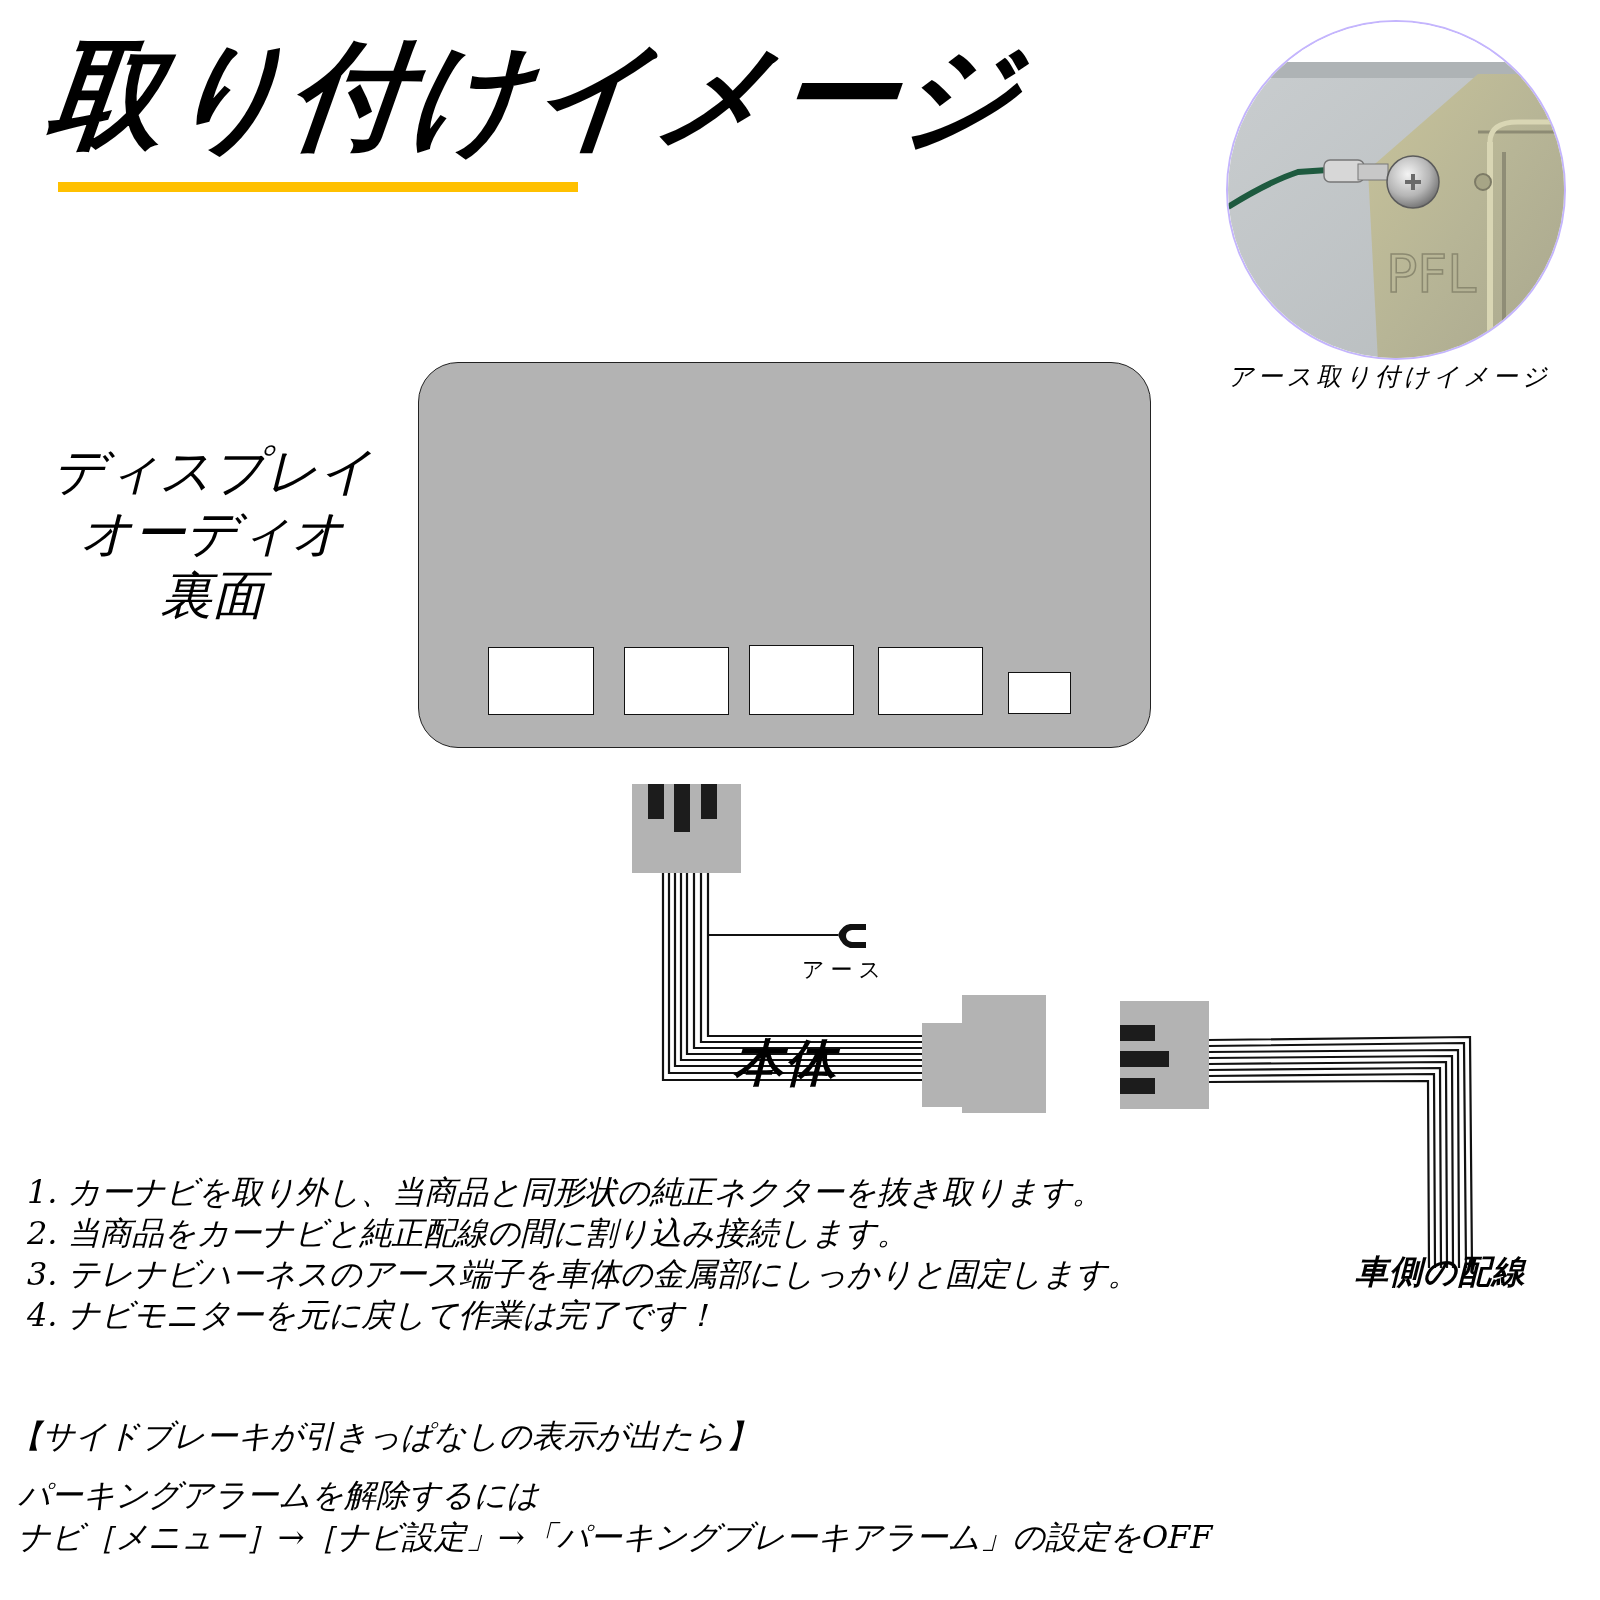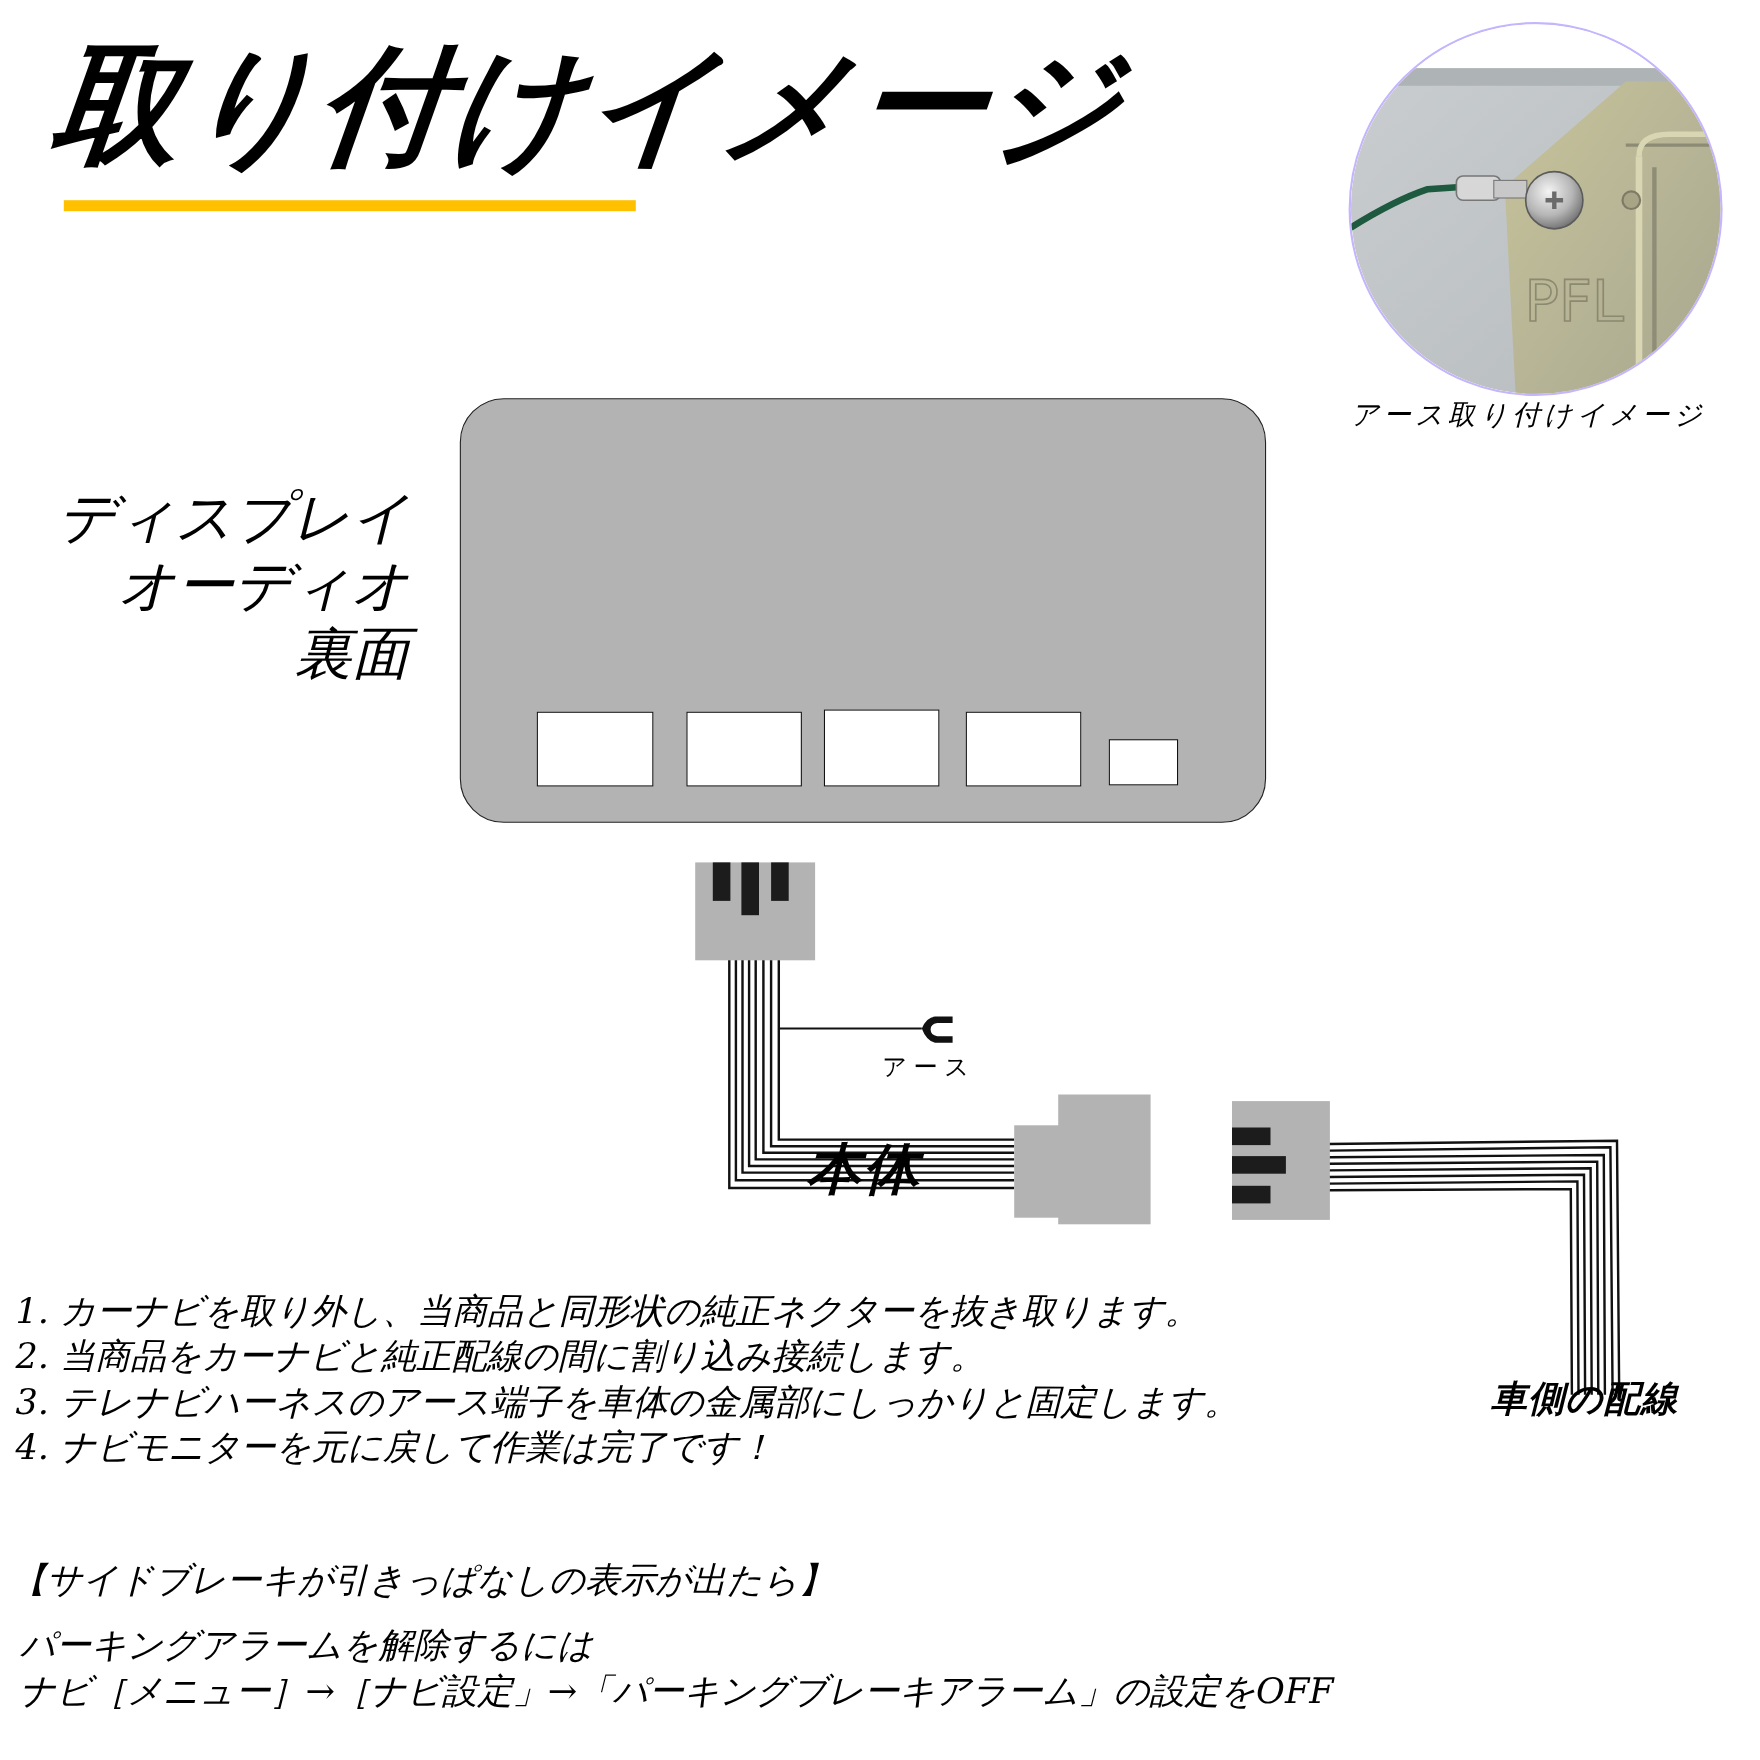--- a/index.html
+++ b/index.html
@@ -6,34 +6,34 @@
   body { width: 1600px; height: 1600px; position: relative; overflow: hidden;
          font-family: "DejaVu Serif", "Liberation Serif", serif; color: #000; }
   .abs { position: absolute; }
   .title { left: 48px; top: 36px; font-size: 118px; font-weight: bold; font-style: italic;
            letter-spacing: 2px; line-height: 1; white-space: nowrap; transform: skewX(-6deg); }
   .title-underline { left: 58px; top: 182px; width: 520px; height: 10px; }
   .photo { left: 1226px; top: 20px; width: 340px; height: 340px; border-radius: 50%;
            border: 2px solid #c4b5fd; overflow: hidden; box-sizing: border-box; }
   .photo-caption { left: 1228px; top: 360px; font-size: 25px; font-style: italic;
                    letter-spacing: 4px; white-space: nowrap; }
-  .side-label { right: 1228px; top: 440px; text-align: right; font-size: 52px;
+  .side-label { right: 1228px; top: 440px; text-align: center; font-size: 52px;
                 font-style: italic; line-height: 62px; white-space: nowrap; }
   .unit { left: 418px; top: 362px; width: 733px; height: 386px; border-radius: 40px;
           border: 1.5px solid #222; box-sizing: border-box; }
   .port { background: #ffffff; border: 1.5px solid #111; box-sizing: border-box; }
   .gray { background: #b3b3b3; }
   .pin { background: #1c1c1c; }
   .body-label { left: 733px; top: 1030px; font-size: 50px; font-weight: bold; font-style: italic;
                 white-space: nowrap; letter-spacing: 2px; }
   .earth-label { left: 802px; top: 955px; font-size: 22px; letter-spacing: 6px;
                  white-space: nowrap; }
   .car-label { left: 1355px; top: 1250px; font-size: 33px; font-weight: bold; font-style: italic;
                white-space: nowrap; letter-spacing: 1px; }
-  .steps { left: 14px; top: 1172px; font-size: 32px; font-style: italic; line-height: 41px;
+  .steps { left: 27px; top: 1172px; font-size: 32px; font-style: italic; line-height: 41px;
            white-space: nowrap; }
   .steps div { margin: 0; }
   .note-heading { left: 10px; top: 1415px; font-size: 32px; font-style: italic; white-space: nowrap; }
   .note-line1 { left: 18px; top: 1474px; font-size: 32px; font-style: italic; white-space: nowrap; }
   .note-line2 { left: 18px; top: 1516px; font-size: 32px; font-style: italic; white-space: nowrap; }
   svg.wires { position: absolute; left: 0; top: 0; }
 </style>
 </head>
 <body>
 

